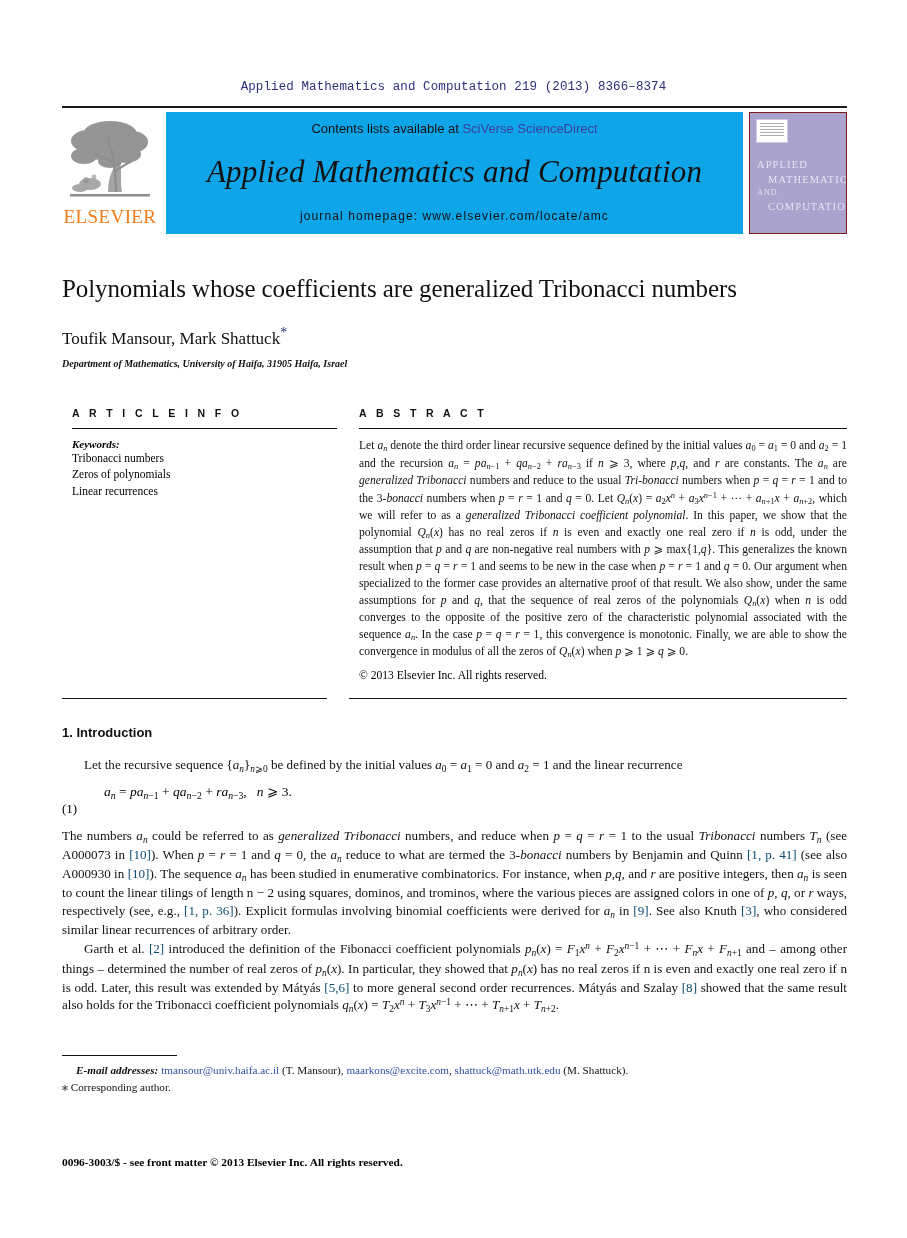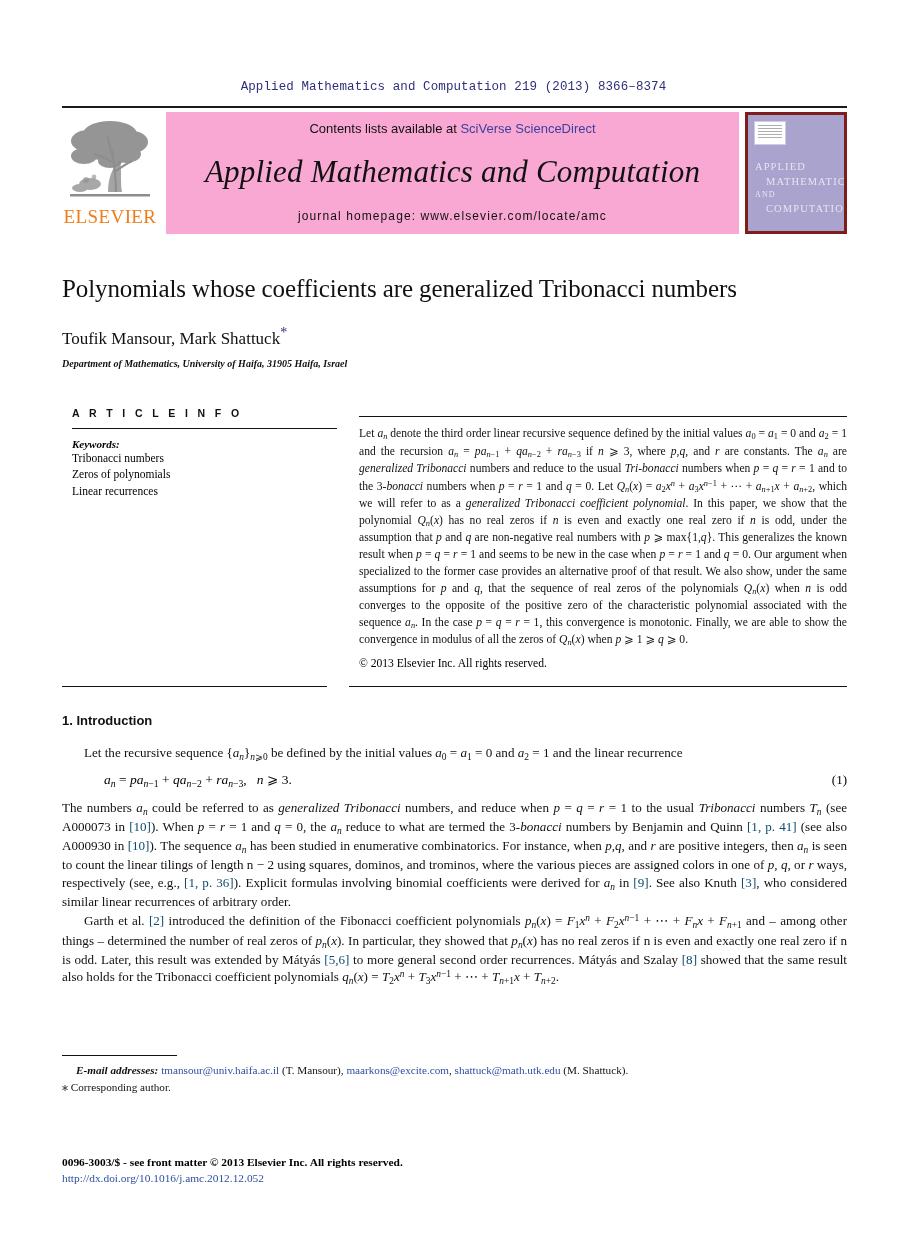--- a/index.html
+++ b/index.html
@@ -55,21 +55,21 @@
     font-family: "Liberation Serif", serif;
     font-size: 19px;
     letter-spacing: 0.4px;
     color: #f07c1a;
     font-weight: 400;
     line-height: 1;
     margin-top: 1px;
   }
   .banner {
     flex: 1 1 auto;
-    background: #f9a8d4;
+    background: #0ea5e9;
     margin: 0 6px 0 8px;
     display: flex;
     flex-direction: column;
     justify-content: space-between;
     align-items: center;
     padding: 9px 0 11px 0;
   }
   .banner-top {
     font-family: "Liberation Sans", sans-serif;
     font-size: 13px;
@@ -89,21 +89,21 @@
   .banner-bottom {
     font-family: "Liberation Sans", sans-serif;
     font-size: 12px;
     color: #111;
     letter-spacing: 1.1px;
   }
   .cover-thumb {
     flex: 0 0 96px;
     width: 96px;
     background: #a9a3cd;
-    border: 3px solid #7f1d1d;
+    border: 1px solid #7f1d1d;
     position: relative;
     overflow: hidden;
   }
   .cover-mini-logo {
     width: 30px; height: 22px;
     background: #fff;
     border: 1px solid #cfcbe4;
     margin: 6px 0 0 6px;
     position: relative;
   }
@@ -217,20 +217,21 @@
     margin: 0 0 2px 0;
     text-indent: 22px;
     color: #111;
   }
   p.para.noindent { text-indent: 0; }
   .cite { color: #0c4a6e; }
   .eqline {
     display: flex;
     align-items: baseline;
     margin: 8px 0 10px 0;
+    flex-direction: column;
   }
   .eqbody {
     flex: 1 1 auto;
     padding-left: 42px;
     font-size: 13.5px;
   }
   .eqnum { flex: 0 0 auto; font-size: 13px; }
   var, .mi { font-style: italic; font-family: "Liberation Serif", serif; }
   sub { font-size: 72%; vertical-align: -0.28em; }
   sup { font-size: 72%; vertical-align: 0.45em; }
@@ -340,20 +341,21 @@
       <div class="rule"></div>
       <div class="kw-head">Keywords:</div>
       <div class="kw-list">
         <div>Tribonacci numbers</div>
         <div>Zeros of polynomials</div>
         <div>Linear recurrences</div>
       </div>
     </div>
 
     <div class="col-abs">
+      <div class="sec-head">A B S T R A C T</div>
       <div class="rule"></div>
       <div class="abstract-body">
         Let <var>a<sub>n</sub></var> denote the third order linear recursive sequence defined by the initial values
         <var>a</var><sub>0</sub> = <var>a</var><sub>1</sub> = 0 and <var>a</var><sub>2</sub> = 1 and the recursion
         <var>a<sub>n</sub></var> = <var>pa</var><sub><var>n</var>−1</sub> + <var>qa</var><sub><var>n</var>−2</sub> + <var>ra</var><sub><var>n</var>−3</sub>
         if <var>n</var> ⩾ 3, where <var>p</var>,<var>q</var>, and <var>r</var> are constants. The <var>a<sub>n</sub></var> are
         <i>generalized Tribonacci</i> numbers and reduce to the usual <i>Tri-bonacci</i> numbers when
         <var>p</var> = <var>q</var> = <var>r</var> = 1 and to the 3-<i>bonacci</i> numbers when <var>p</var> = <var>r</var> = 1 and
         <var>q</var> = 0. Let <var>Q<sub>n</sub></var>(<var>x</var>) = <var>a</var><sub>2</sub><var>x</var><sup><var>n</var></sup> +
         <var>a</var><sub>3</sub><var>x</var><sup><var>n</var>−1</sup> + ⋯ + <var>a</var><sub><var>n</var>+1</sub><var>x</var> +
@@ -434,16 +436,15 @@
       <span class="mail">tmansour@univ.haifa.ac.il</span><span> (T. Mansour), </span><span class="mail">maarkons@excite.com</span><span>, </span><span class="mail">shattuck@math.utk.edu</span><span> (M. Shattuck).</span>
     </div>
     <div class="fn-line">
       <span class="fn-star">⁎</span>
       <span>Corresponding author.</span>
     </div>
   </div>
 
   <div class="issn-block">
     <div class="issn-line">0096-3003/$ - see front matter © 2013 Elsevier Inc. All rights reserved.</div>
-    <div class="doi">http://dx.doi.org/10.1016/j.amc.2012.12.052</div>
   </div>
 
 </div>
 
 </body></html>

